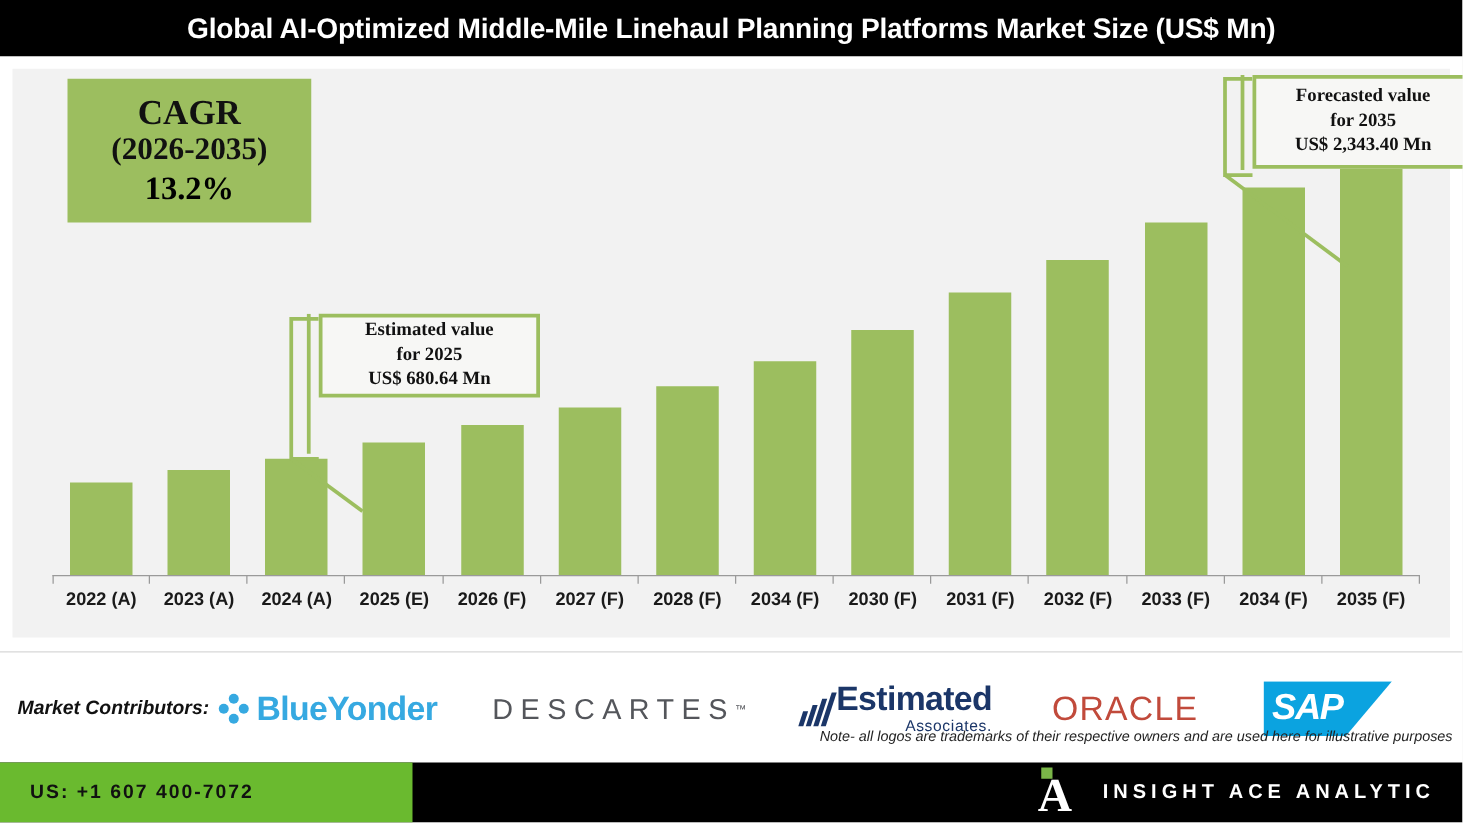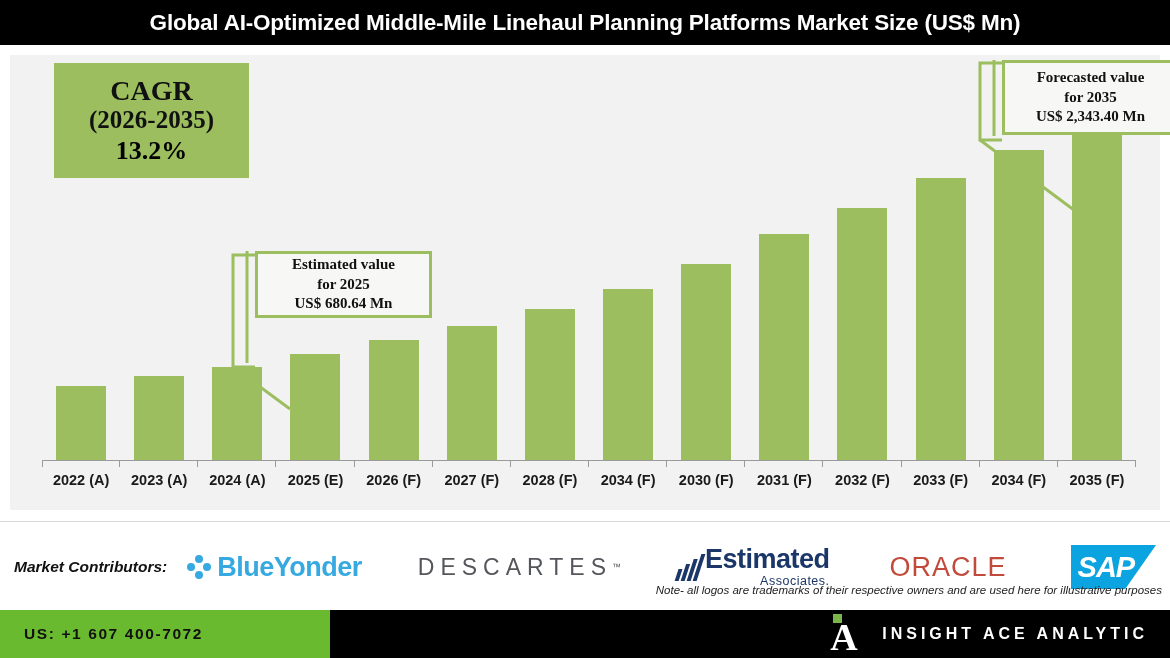--- a/index.html
+++ b/index.html
@@ -80,21 +80,20 @@
     width: 1px; height: 7px;
     background: #9a9a9a;
   }
 
   
   .xlabels {
     position: absolute;
     left: 32px; top: 412px;
     width: 1094px; height: 30px;
     display: flex;
-    justify-content: flex-end;
   }
   .xlabel {
     flex: 1 1 0;
     text-align: center;
     font-size: 14.5px;
     font-weight: bold;
     color: #1a1a1a;
     line-height: 26px;
     white-space: nowrap;
   }
@@ -125,21 +124,21 @@
     position: absolute;
     left: 0; top: 521px;
     width: 1170px; height: 89px;
     background: #ffffff;
     border-top: 1px solid #d8d8d8;
   }
   .contrib-inner {
     position: absolute;
     left: 14px; top: 22px;
     width: 1142px; height: 46px;
-    display: flex; align-items: center; gap: 12px;
+    display: flex; align-items: center; gap: 0px;
   }
   .contrib-label {
     font-size: 15.5px;
     font-style: italic;
     font-weight: bold;
     color: #111;
     white-space: nowrap;
     margin-right: 4px;
   }
 

